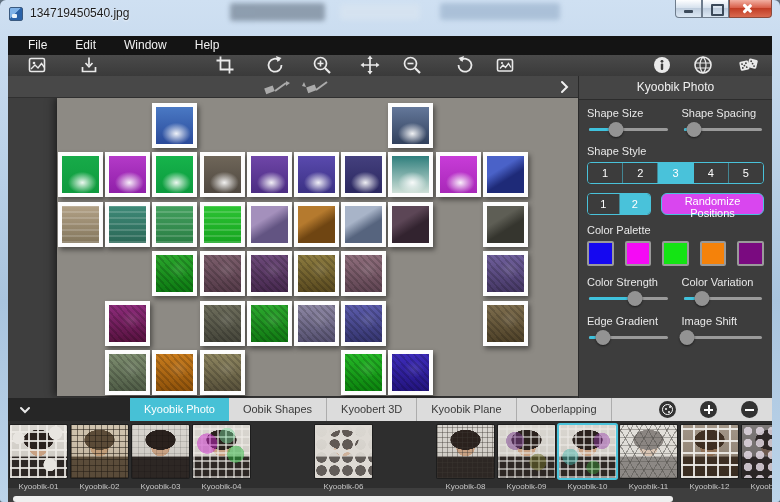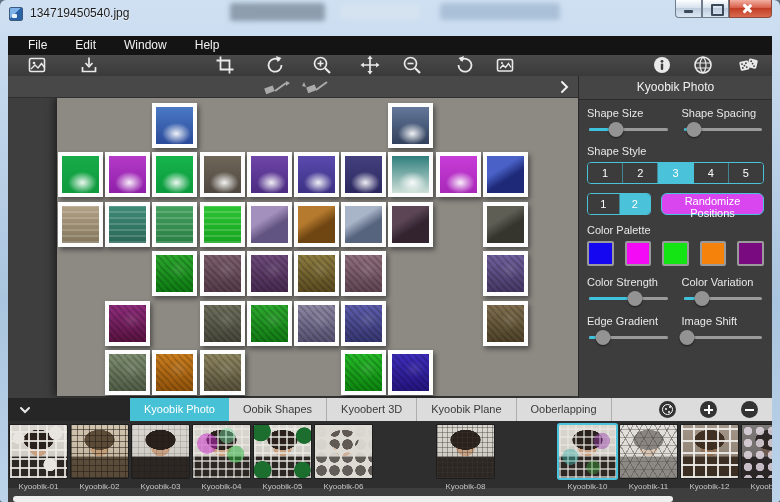--- a/index.html
+++ b/index.html
@@ -533,32 +533,32 @@
           <div class="plabel">Kyoobik-02</div>
         </div>
         <div class="preset" style="left: 124px;">
           <div class="thumb fx3"></div>
           <div class="plabel">Kyoobik-03</div>
         </div>
         <div class="preset" style="left: 185px;">
           <div class="thumb fx4"></div>
           <div class="plabel">Kyoobik-04</div>
         </div>
-        <div class="preset" style="left: 246px;">
-          <div class="thumb fx5"></div>
-          <div class="plabel">Kyoobik-05</div>
-        </div>
         <div class="preset" style="left: 307px;">
           <div class="thumb fx6"></div>
           <div class="plabel">Kyoobik-06</div>
         </div>
         <div class="preset" style="left: 429px;">
           <div class="thumb fx8"></div>
           <div class="plabel">Kyoobik-08</div>
         </div>
+        <div class="preset" style="left: 490px;">
+          <div class="thumb fx9"></div>
+          <div class="plabel">Kyoobik-09</div>
+        </div>
         <div class="preset sel" style="left: 551px;">
           <div class="thumb fx10"></div>
           <div class="plabel">Kyoobik-10</div>
         </div>
         <div class="preset" style="left: 612px;">
           <div class="thumb fx11"></div>
           <div class="plabel">Kyoobik-11</div>
         </div>
         <div class="preset" style="left: 673px;">
           <div class="thumb fx12"></div>

